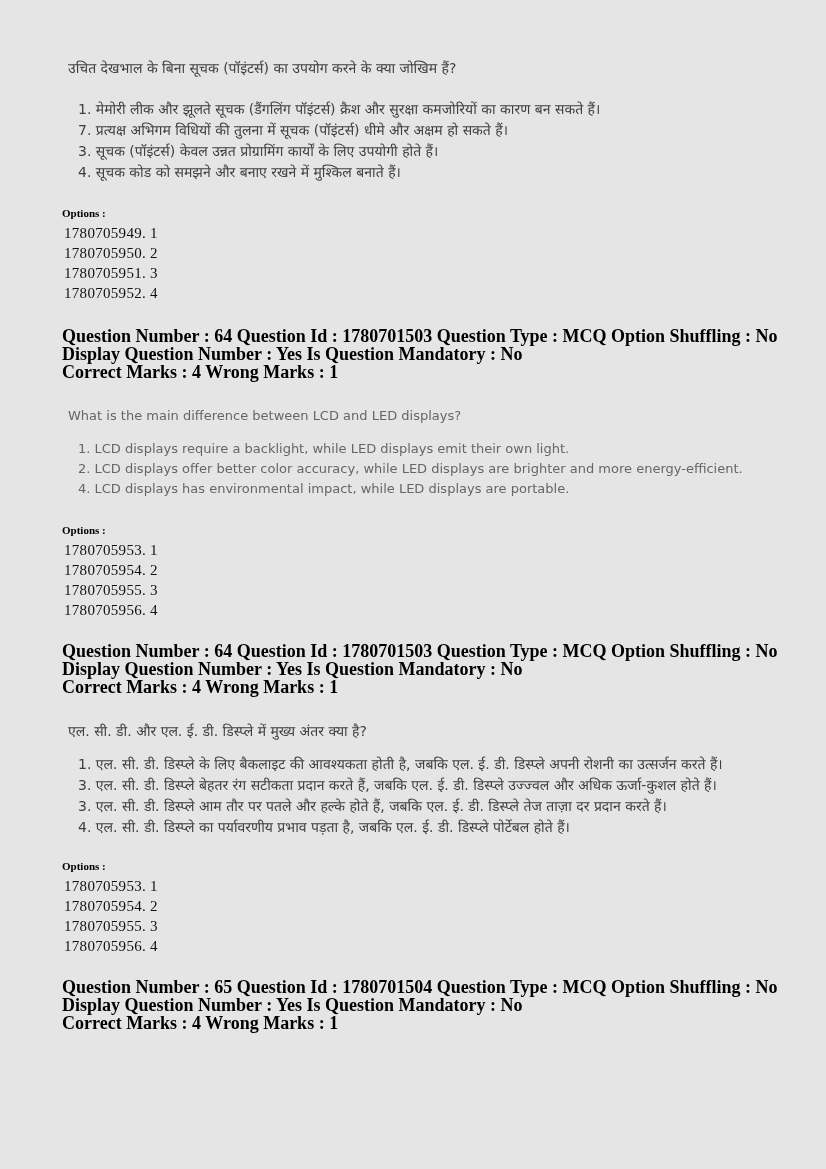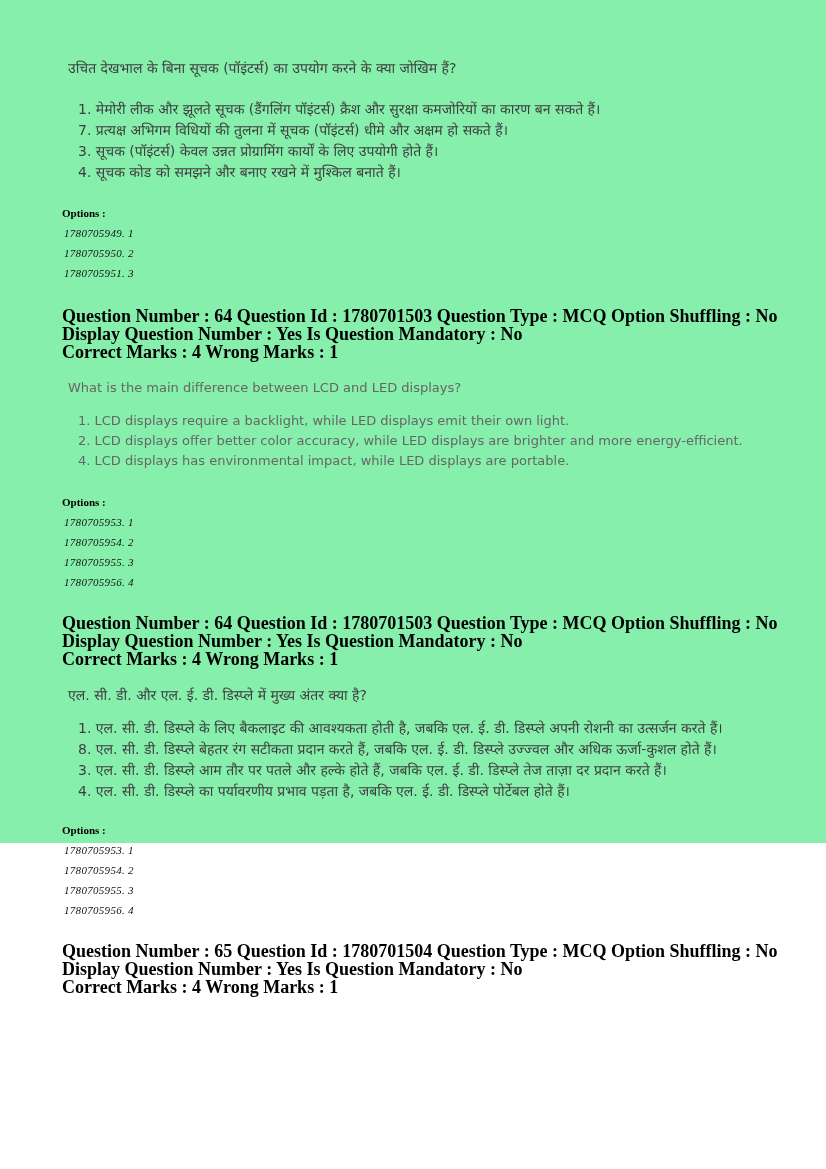--- a/index.html
+++ b/index.html
@@ -9,59 +9,58 @@
   }
   body {
     width: 826px;
     height: 1169px;
     overflow: hidden;
     font-family: "Liberation Serif", serif;
   }
   .page {
     box-sizing: border-box;
     width: 826px;
-    height: 843px;
+    height: 1169px;
     padding: 58px 48px 0 62px;
-    background: #86efac;
+    background: #e5e5e5;
   }
   
   .qc { font-family: "DejaVu Sans", sans-serif; }
   .qc.hi { font-size: 14px; line-height: 21px; color: #3e3e3e; }
   .qc.en { font-size: 13px; line-height: 20px; color: #666666; }
   .stem { margin-left: 6px; }
   .choices { margin-left: 16px; }
   .choice-line { white-space: nowrap; }
   
   .options-label {
     font-weight: bold;
     font-size: 11px;
     line-height: 20px;
     color: #000000;
   }
   .option-id {
-    font-size: 11px;
+    font-size: 15px;
     line-height: 20px;
     color: #111111;
     margin-left: 2px;
     letter-spacing: 0.3px;
-    font-style: italic;
   }
   
   .meta {
     font-weight: bold;
     font-size: 18px;
     line-height: 18px;
     color: #000000;
     max-width: 724px;
   }
   .meta .meta-line2 { display: block; }
   
   .mt12 { margin-top: 12px; }
   .mt13 { margin-top: 13px; }
-  .mt15 { margin-top: 17px; }
+  .mt15 { margin-top: 25px; }
   .mt18 { margin-top: 18px; }
   .mt20 { margin-top: 20px; }
   .mt21 { margin-top: 21px; }
   .mt22 { margin-top: 22px; }
   .mt24 { margin-top: 24px; }
 </style>
 </head>
 <body>
 
 <div class="page">
@@ -74,20 +73,21 @@
       <div class="choice-line">3. सूचक (पॉइंटर्स) केवल उन्नत प्रोग्रामिंग कार्यों के लिए उपयोगी होते हैं।</div>
       <div class="choice-line">4. सूचक कोड को समझने और बनाए रखने में मुश्किल बनाते हैं।</div>
     </div>
   </div>
 
   <div class="mt20">
     <div class="options-label">Options :</div>
     <div class="option-id">1780705949. 1</div>
     <div class="option-id">1780705950. 2</div>
     <div class="option-id">1780705951. 3</div>
+    <div class="option-id">1780705952. 4</div>
   </div>
 
   <div class="meta mt24">
     <span class="meta-line1">Question Number : 64 Question Id : 1780701503 Question Type : MCQ Option Shuffling : No Display Question Number : Yes Is Question Mandatory : No</span>
     <span class="meta-line2">Correct Marks : 4 Wrong Marks : 1</span>
   </div>
 
   <div class="qc en mt15">
     <div class="stem">What is the main difference between LCD and LED displays?</div>
     <div class="choices mt13">
@@ -107,21 +107,21 @@
 
   <div class="meta mt22">
     <span class="meta-line1">Question Number : 64 Question Id : 1780701503 Question Type : MCQ Option Shuffling : No Display Question Number : Yes Is Question Mandatory : No</span>
     <span class="meta-line2">Correct Marks : 4 Wrong Marks : 1</span>
   </div>
 
   <div class="qc hi mt15">
     <div class="stem">एल. सी. डी. और एल. ई. डी. डिस्प्ले में मुख्य अंतर क्या है?</div>
     <div class="choices mt12">
       <div class="choice-line">1. एल. सी. डी. डिस्प्ले के लिए बैकलाइट की आवश्यकता होती है, जबकि एल. ई. डी. डिस्प्ले अपनी रोशनी का उत्सर्जन करते हैं।</div>
-      <div class="choice-line">8. एल. सी. डी. डिस्प्ले बेहतर रंग सटीकता प्रदान करते हैं, जबकि एल. ई. डी. डिस्प्ले उज्ज्वल और अधिक ऊर्जा-कुशल होते हैं।</div>
+      <div class="choice-line">3. एल. सी. डी. डिस्प्ले बेहतर रंग सटीकता प्रदान करते हैं, जबकि एल. ई. डी. डिस्प्ले उज्ज्वल और अधिक ऊर्जा-कुशल होते हैं।</div>
       <div class="choice-line">3. एल. सी. डी. डिस्प्ले आम तौर पर पतले और हल्के होते हैं, जबकि एल. ई. डी. डिस्प्ले तेज ताज़ा दर प्रदान करते हैं।</div>
       <div class="choice-line">4. एल. सी. डी. डिस्प्ले का पर्यावरणीय प्रभाव पड़ता है, जबकि एल. ई. डी. डिस्प्ले पोर्टेबल होते हैं।</div>
     </div>
   </div>
 
   <div class="mt18">
     <div class="options-label">Options :</div>
     <div class="option-id">1780705953. 1</div>
     <div class="option-id">1780705954. 2</div>
     <div class="option-id">1780705955. 3</div>

